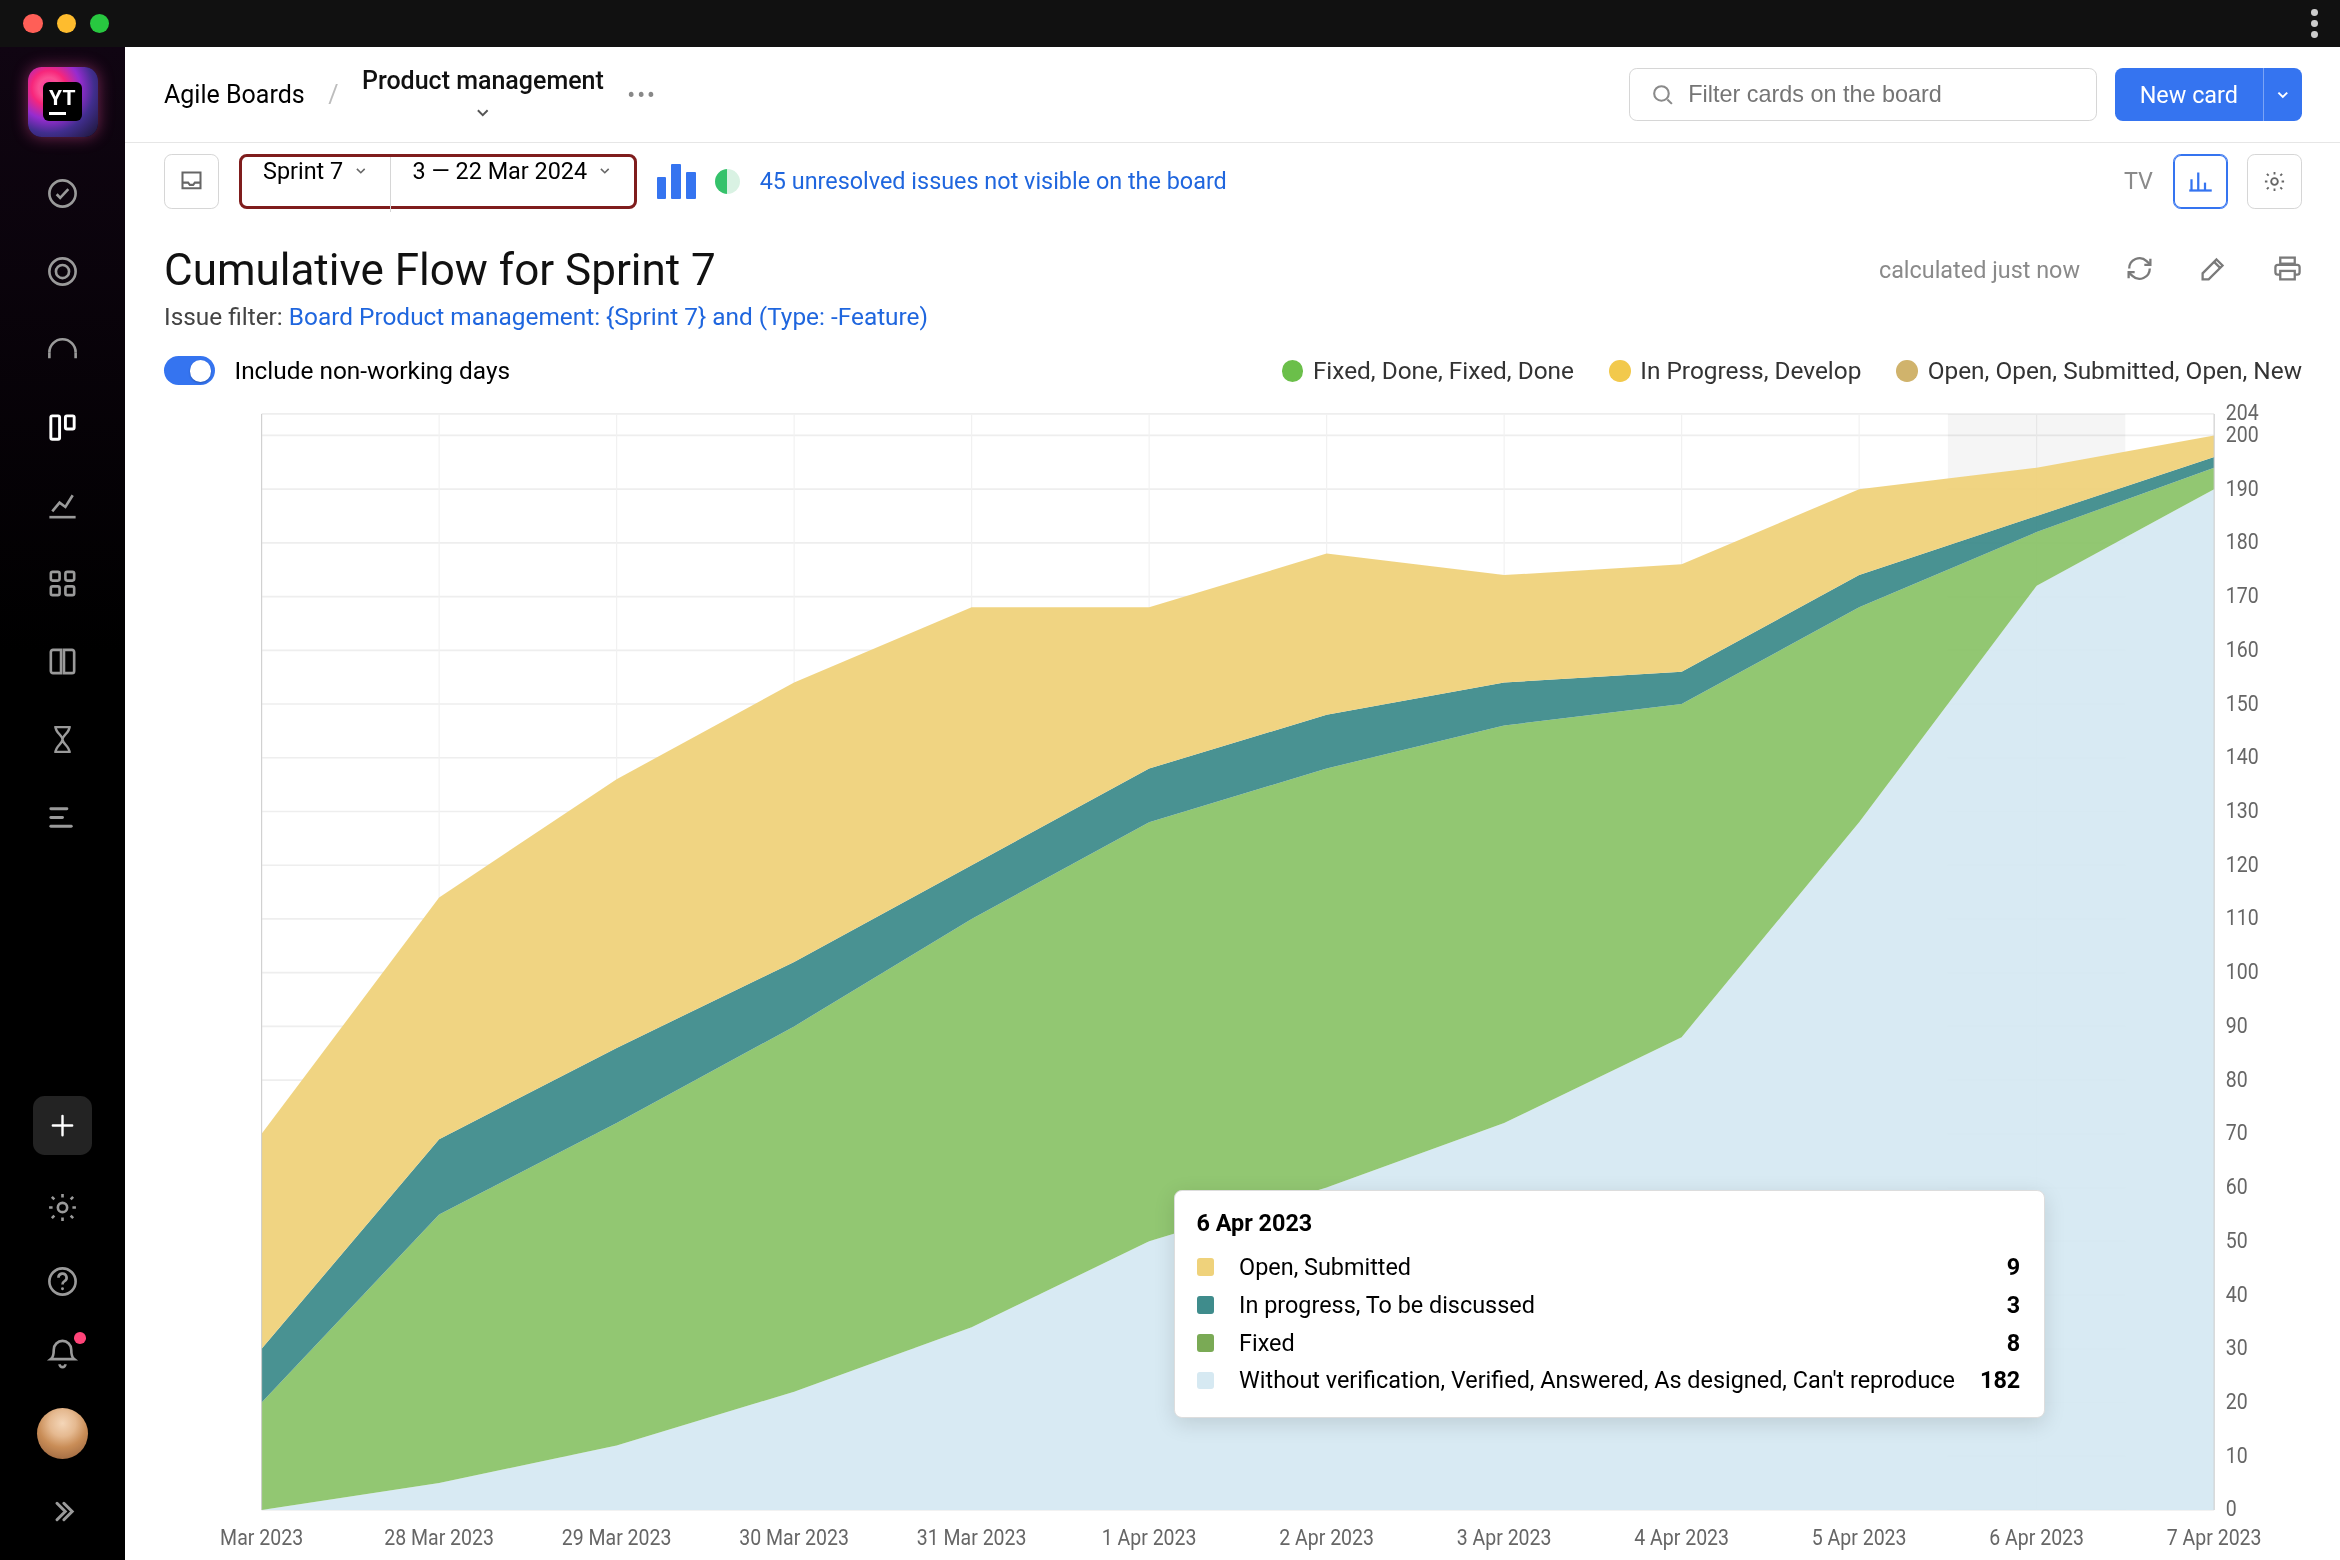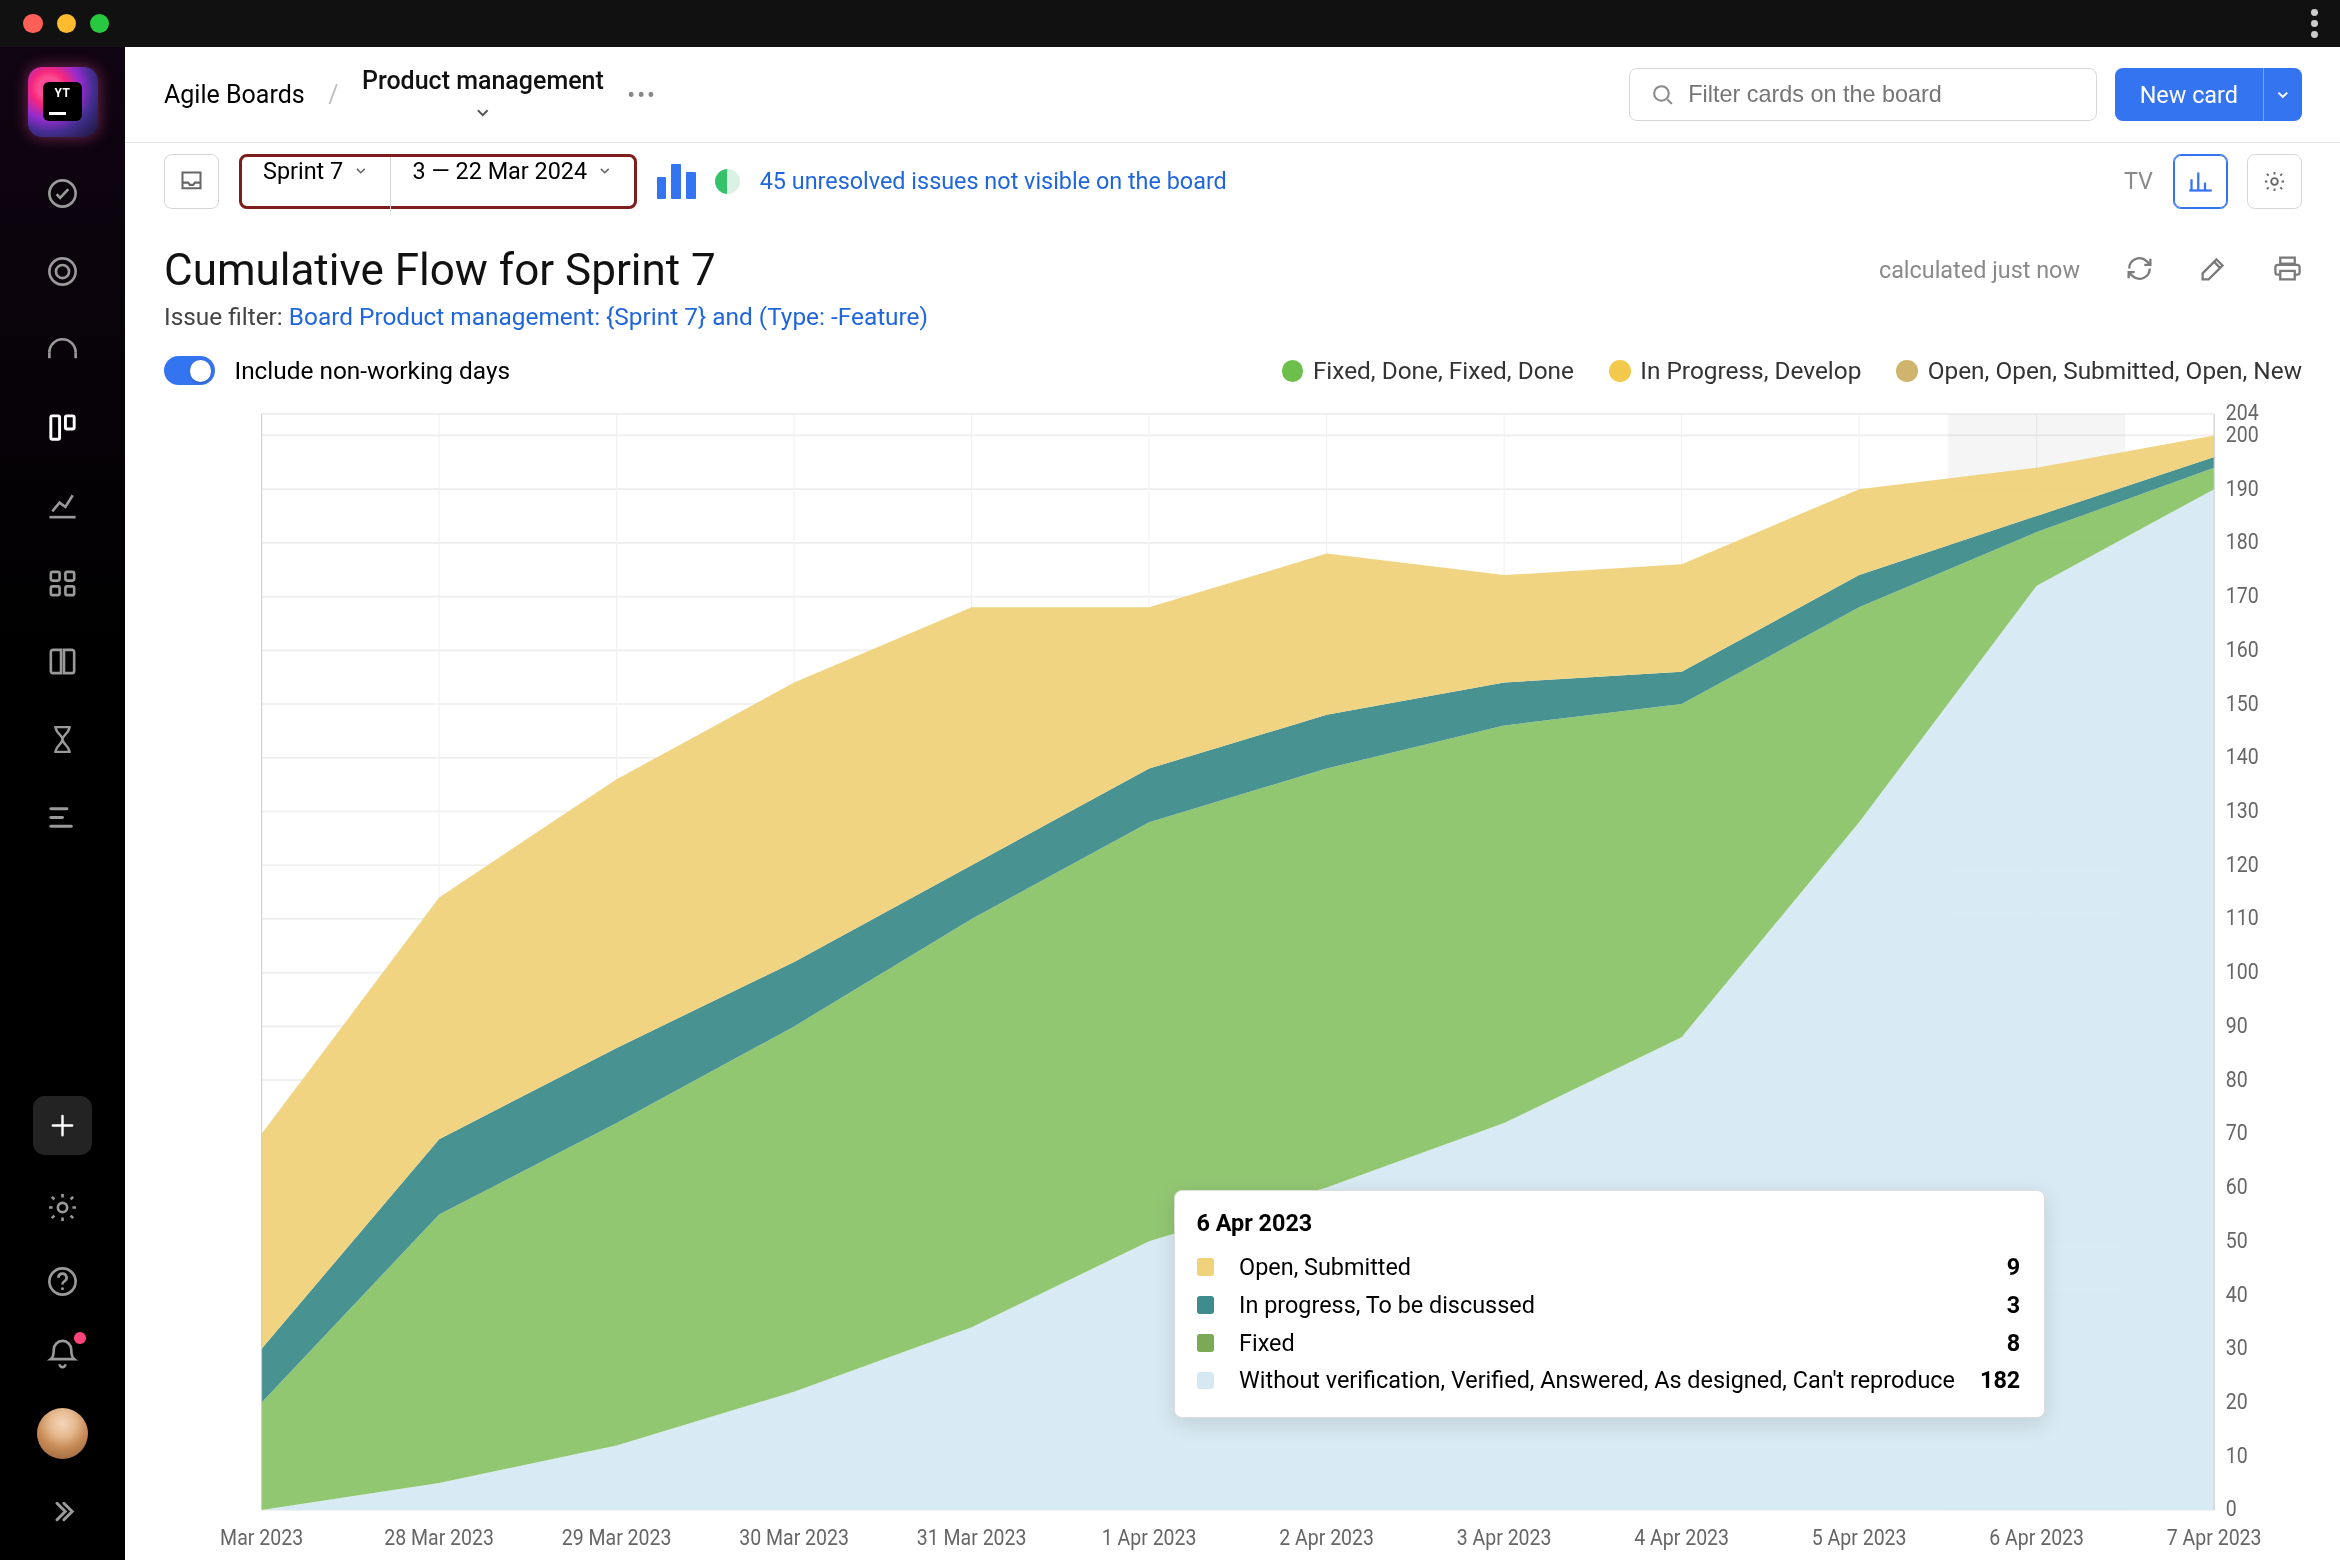--- a/index.html
+++ b/index.html
@@ -9,21 +9,21 @@
   .traffic { display: flex; gap: 13.7px; }
   .dot { width: 19.5px; height: 19.5px; border-radius: 50%; }
   .dot-r { background: #ff5f57; }
   .dot-y { background: #febc2e; }
   .dot-g { background: #28c840; }
   .kebab { margin-left: auto; display: flex; flex-direction: column; gap: 3.9px; }
   .kebab span { width: 6.8px; height: 6.8px; background: #ccc; border-radius: 50%; }
   .body { flex: 1; display: flex; min-height: 0; }
   .sidebar { width: 125px; background: linear-gradient(180deg,#100512 0%,#000 40%); display: flex; flex-direction: column; align-items: center; padding-top: 19.5px; gap: 35px; position: relative; }
   .logo { width: 70px; height: 70px; border-radius: 13.7px; position: relative; background: radial-gradient(circle at 30% 30%, #ff2ea4 0%, #fa4f93 15%, #f7267b 25%, #962ccf 45%, #412e8e 65%, #1a1530 100%); box-shadow: 0 0 15.6px rgba(255,80,170,.45); display:flex; align-items:center; justify-content:center;}
-  .logo-badge{width:39px;height:39px;background:#000;border-radius:5.9px;display:flex;align-items:flex-start;justify-content:center;padding-top:3.9px;color:#fff;font-weight:700;font-size:12px;letter-spacing:0.5px;position:relative;}
+  .logo-badge{width:39px;height:39px;background:#000;border-radius:5.9px;display:flex;align-items:flex-start;justify-content:center;padding-top:3.9px;color:#fff;font-weight:700;font-size:21px;letter-spacing:0.5px;position:relative;}
   .logo-badge::after{content:"";position:absolute;bottom:5.9px;left:5.9px;width:17.6px;height:2.9px;background:#fff;}
   .side-icon { width: 43px; height: 43px; display: flex; align-items: center; justify-content: center; color: #9a9a9a; cursor: pointer; border-radius:7.8px; }
   .side-icon.active { color: #fff; }
   .side-plus { width: 59px; height: 59px; background: #232323; border-radius: 11.7px; display:flex;align-items:center;justify-content:center;color:#fff;cursor:pointer;}
   .side-bottom { margin-top: auto; display:flex; flex-direction:column; align-items:center; gap:31px; padding-bottom:27px; width:100%; }
   .notif-dot{position:absolute;top:-2px;right:-2px;width:11.7px;height:11.7px;border-radius:50%;background:#ff4479;}
   .avatar{width:51px;height:51px;border-radius:50%;background:radial-gradient(circle at 50% 30%, #f4d6b8 0%, #e5b990 30%, #c98d57 55%, #8d5a38 100%);}
   .content { flex: 1; display: flex; flex-direction: column; min-width: 0; }
   .header { height: 96px; border-bottom: 1px solid #e6e6e6; display:flex; align-items:center; padding: 0 39px; gap:17.6px; font-size: 25px; }
   .crumb-muted { color: #000000; cursor:pointer; }

